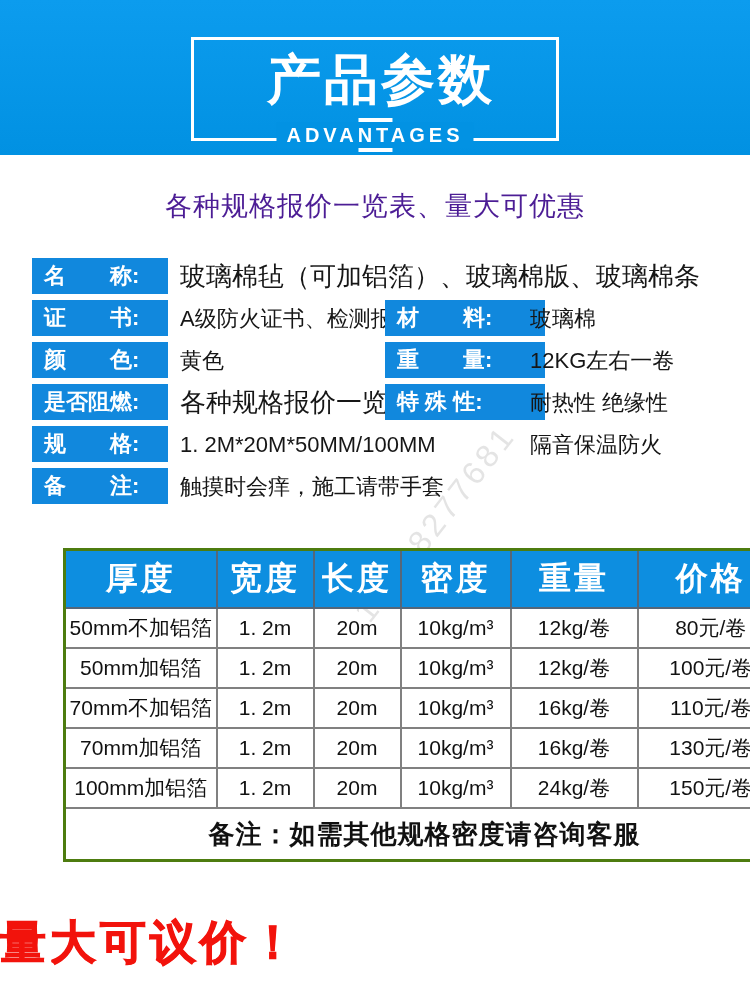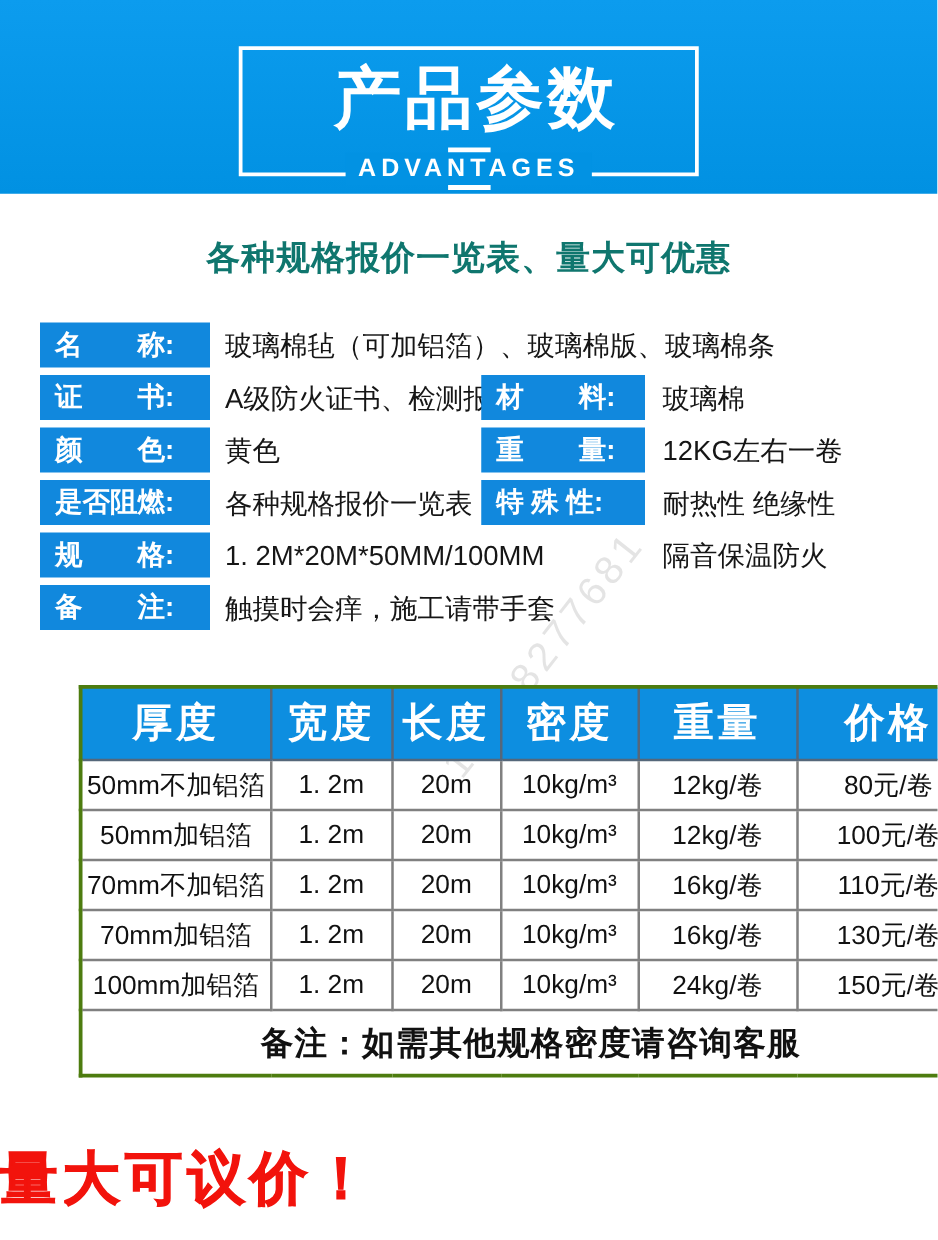--- a/index.html
+++ b/index.html
@@ -14,31 +14,31 @@
     width:368px;height:104px;border:3px solid #ffffff;box-sizing:border-box;}
   .title{margin:10px 0 0 12px;text-align:center;color:#ffffff;font-size:54px;
     font-weight:bold;letter-spacing:3px;line-height:1.1;white-space:nowrap;}
   .tagline-row{position:absolute;left:50%;bottom:-14px;transform:translateX(-50%);
     display:flex;align-items:center;flex-direction:column;}
   .tagline-dash{width:34px;height:4px;background:#ffffff;}
   .tagline{color:#ffffff;font-size:20px;font-weight:600;letter-spacing:4px;
     background:#0292e3;padding:0 10px;line-height:26px;white-space:nowrap;}
   
   .heading{position:absolute;top:188px;left:0;width:100%;text-align:center;
-    font-size:27px;font-weight:bold;color:#0f766e;letter-spacing:1px;}
+    font-size:27px;font-weight:normal;color:#4c1d95;letter-spacing:1px;}
   
   .specs{position:absolute;top:258px;left:32px;width:706px;}
   .spec-row{position:relative;height:42px;}
   .spec-label{position:absolute;left:0;top:0;width:136px;height:36px;
     box-sizing:border-box;background:#1188dd;color:#ffffff;font-size:22px;
     font-weight:bold;line-height:36px;padding:0 12px;white-space:nowrap;overflow:hidden;}
-  .spec-label.r2{left:353px;width:131px;}
+  .spec-label.r2{left:353px;width:160px;}
   .spec-value{position:absolute;left:148px;top:0;line-height:37px;font-size:22px;
     color:#161616;white-space:nowrap;}
-  .spec-value.lg{font-size:22px;}
+  .spec-value.lg{font-size:26px;}
   .spec-value.v2{left:498px;}
   
   .price-table{position:absolute;top:548px;left:15px;width:720px;
     border-collapse:collapse;table-layout:fixed;border:3px solid #4d7c0f;
     background:transparent;margin-left:48px;}
   .price-table th{background:#0d8ee0;color:#ffffff;font-size:32px;font-weight:bold;
     height:54px;letter-spacing:3px;border:2px solid #55677a;}
   .price-table td{height:36px;text-align:center;font-size:21px;color:#111111;
     border:2px solid #808080;background:transparent;}
   .price-table tr.remark-row td{height:48px;font-size:26px;font-weight:600;

